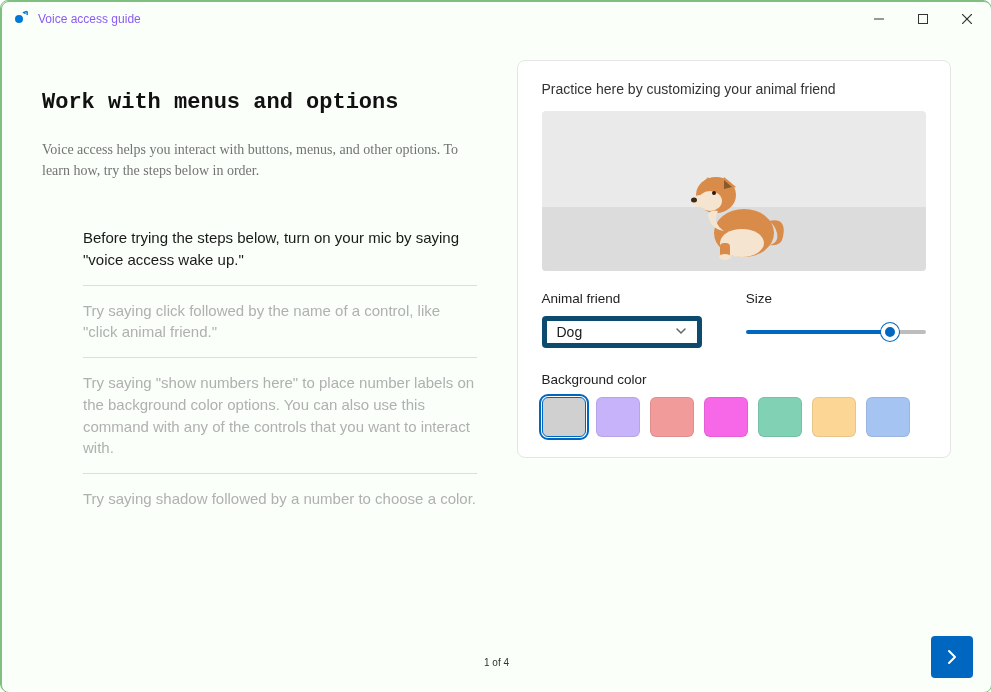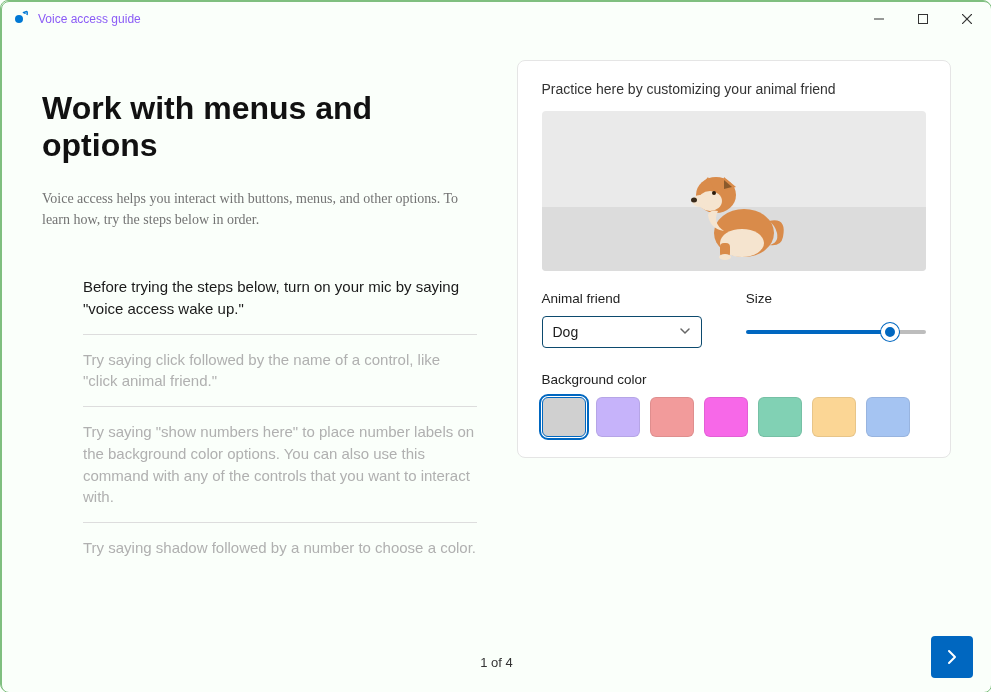--- a/index.html
+++ b/index.html
@@ -26,21 +26,21 @@
     color: #333;
   }
   .content {
     display: flex;
     padding: 24px 40px 0 40px;
     gap: 40px;
   }
   .left { flex: 1 1 50%; padding-top: 30px; }
   .right { flex: 1 1 50%; }
   h1.page-title {
-    font-size: 32px; font-weight: 600; margin: 0 0 24px 0; color: #111;
+    font-size: 22px; font-weight: 600; margin: 0 0 24px 0; color: #111; font-family: Liberation Mono, monospace;
   }
   .page-desc { font-size: 14px; color: #737373; line-height: 1.5; max-width: 420px; font-family: Liberation Serif, serif; }
   .steps { margin-top: 32px; }
   .step {
     font-size: 15px; line-height: 1.45;
     padding: 14px 0;
     border-bottom: 1px solid #ddd;
     color: #b0b0b0;
     max-width: 420px;
     margin-left: 41px;
@@ -62,21 +62,21 @@
   }
   .preview .ground {
     position: absolute; left: 0; right: 0; bottom: 0; height: 64px; background: #dcdcdc;
   }
   .dog-svg { position: absolute; left: 50%; bottom: 10px; transform: translateX(-50%); }
 
   .row { display: flex; gap: 24px; margin-bottom: 24px; }
   .field { flex: 1; }
   .label { font-size: 13.5px; color: #222; margin-bottom: 10px; }
   .select {
-    width: 160px; height: 32px; border: 1px solid #0c4a6e; border-radius: 4px;
+    width: 160px; height: 32px; border: 5px solid #0c4a6e; border-radius: 4px;
     display: flex; align-items: center; justify-content: space-between;
     padding: 0 10px; font-size: 14px; background: #fff;
   }
   .slider-wrap { position: relative; height: 32px; display: flex; align-items: center; }
   .slider-track {
     height: 4px; width: 100%; background: linear-gradient(to right, #0067c0 0%, #0067c0 80%, #bdbdbd 80%, #bdbdbd 100%);
     border-radius: 2px; position: relative;
   }
   .slider-thumb {
     position: absolute; left: 80%; top: 50%; transform: translate(-50%, -50%);
@@ -102,21 +102,21 @@
     position: relative;
   }
   .toggle .knob {
     width: 12px; height: 12px; border-radius: 50%; background: #555;
     position: absolute; left: 3px; top: 50%; transform: translateY(-50%);
   }
 
   .footer {
     position: absolute; left: 0; right: 0; bottom: 0; height: 60px;
     display: flex; align-items: center; justify-content: center;
-    font-size: 13px; color: #333;
+    font-size: 10px; color: #333;
   }
   .next-btn {
     position: absolute; right: 18px; bottom: 14px;
     width: 42px; height: 42px; background: #0067c0; border-radius: 4px;
     display: flex; align-items: center; justify-content: center;
   }
 </style>
 </head>
 <body>
 

